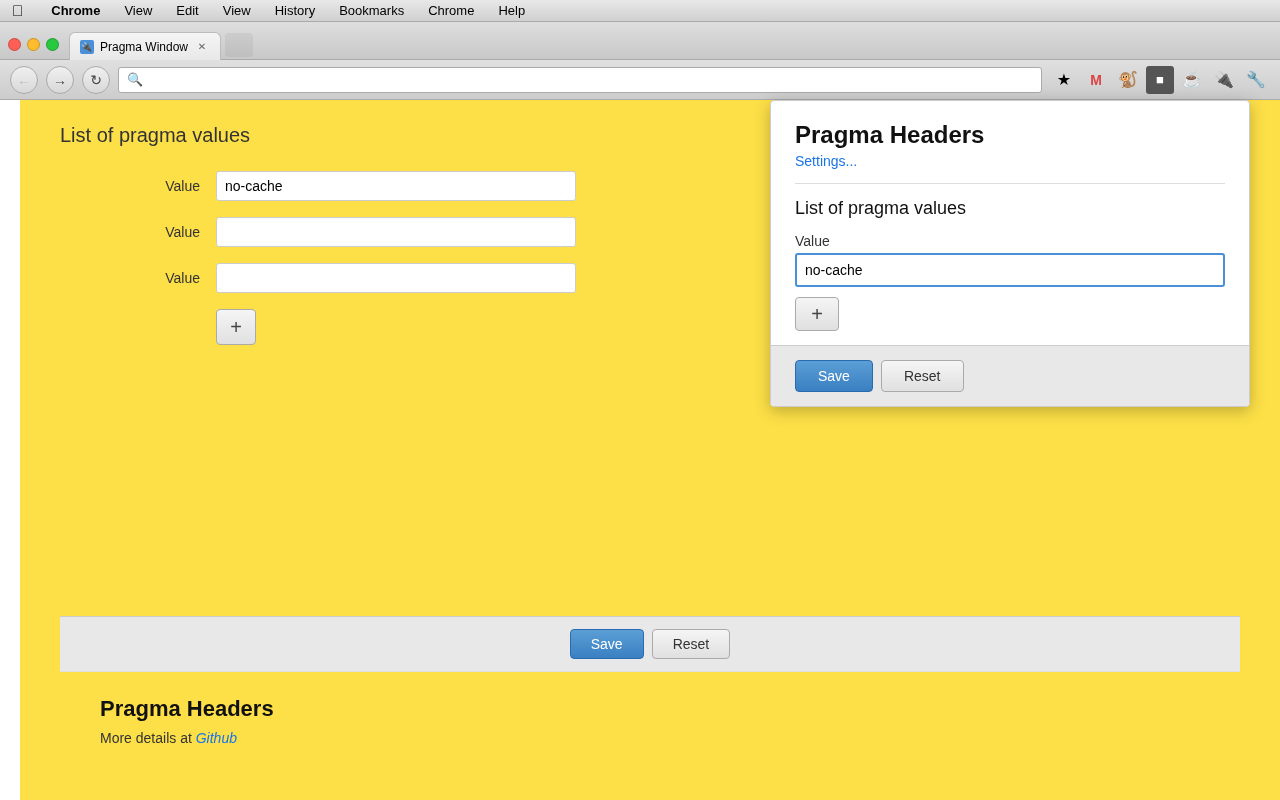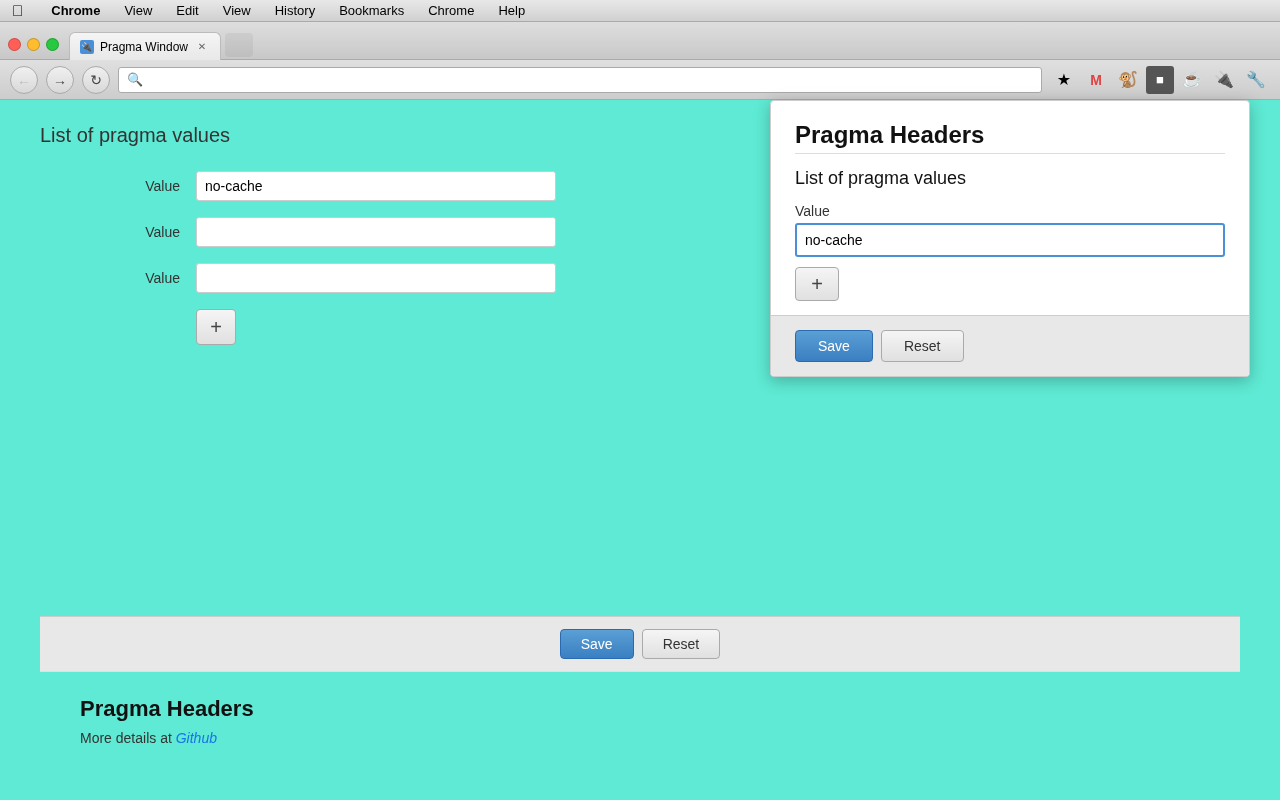--- a/index.html
+++ b/index.html
@@ -174,21 +174,22 @@
       font-size: 16px;
       cursor: pointer;
       border-radius: 3px;
     }
 
     
     .page-content {
       display: flex;
       height: calc(800px - 22px - 38px - 40px);
       position: relative;
-      background: #5eead4;
+      background: #fde047;
+      margin-left: 20px;
     }
 
     .main-page {
       flex: 1;
       padding: 24px 40px;
       overflow-y: auto;
     }
 
     .main-page h2 {
       font-size: 20px;
@@ -487,20 +488,21 @@
         <h3>Pragma Headers</h3>
         <p>
           <span>More details at </span><a class="github-link" href="#">Github</a>
         </p>
       </div>
     </div>
   </div>
 
   <div class="popup-panel">
     <h2>Pragma Headers</h2>
+    <a class="popup-settings-link" href="#">Settings...</a>
     <hr class="popup-divider">
     <h3>List of pragma values</h3>
 
     <div class="popup-form">
       <div>
         <label>Value</label>
         <input type="text" value="no-cache" style="">
       </div>
 
       <button class="popup-add-btn">+</button>

